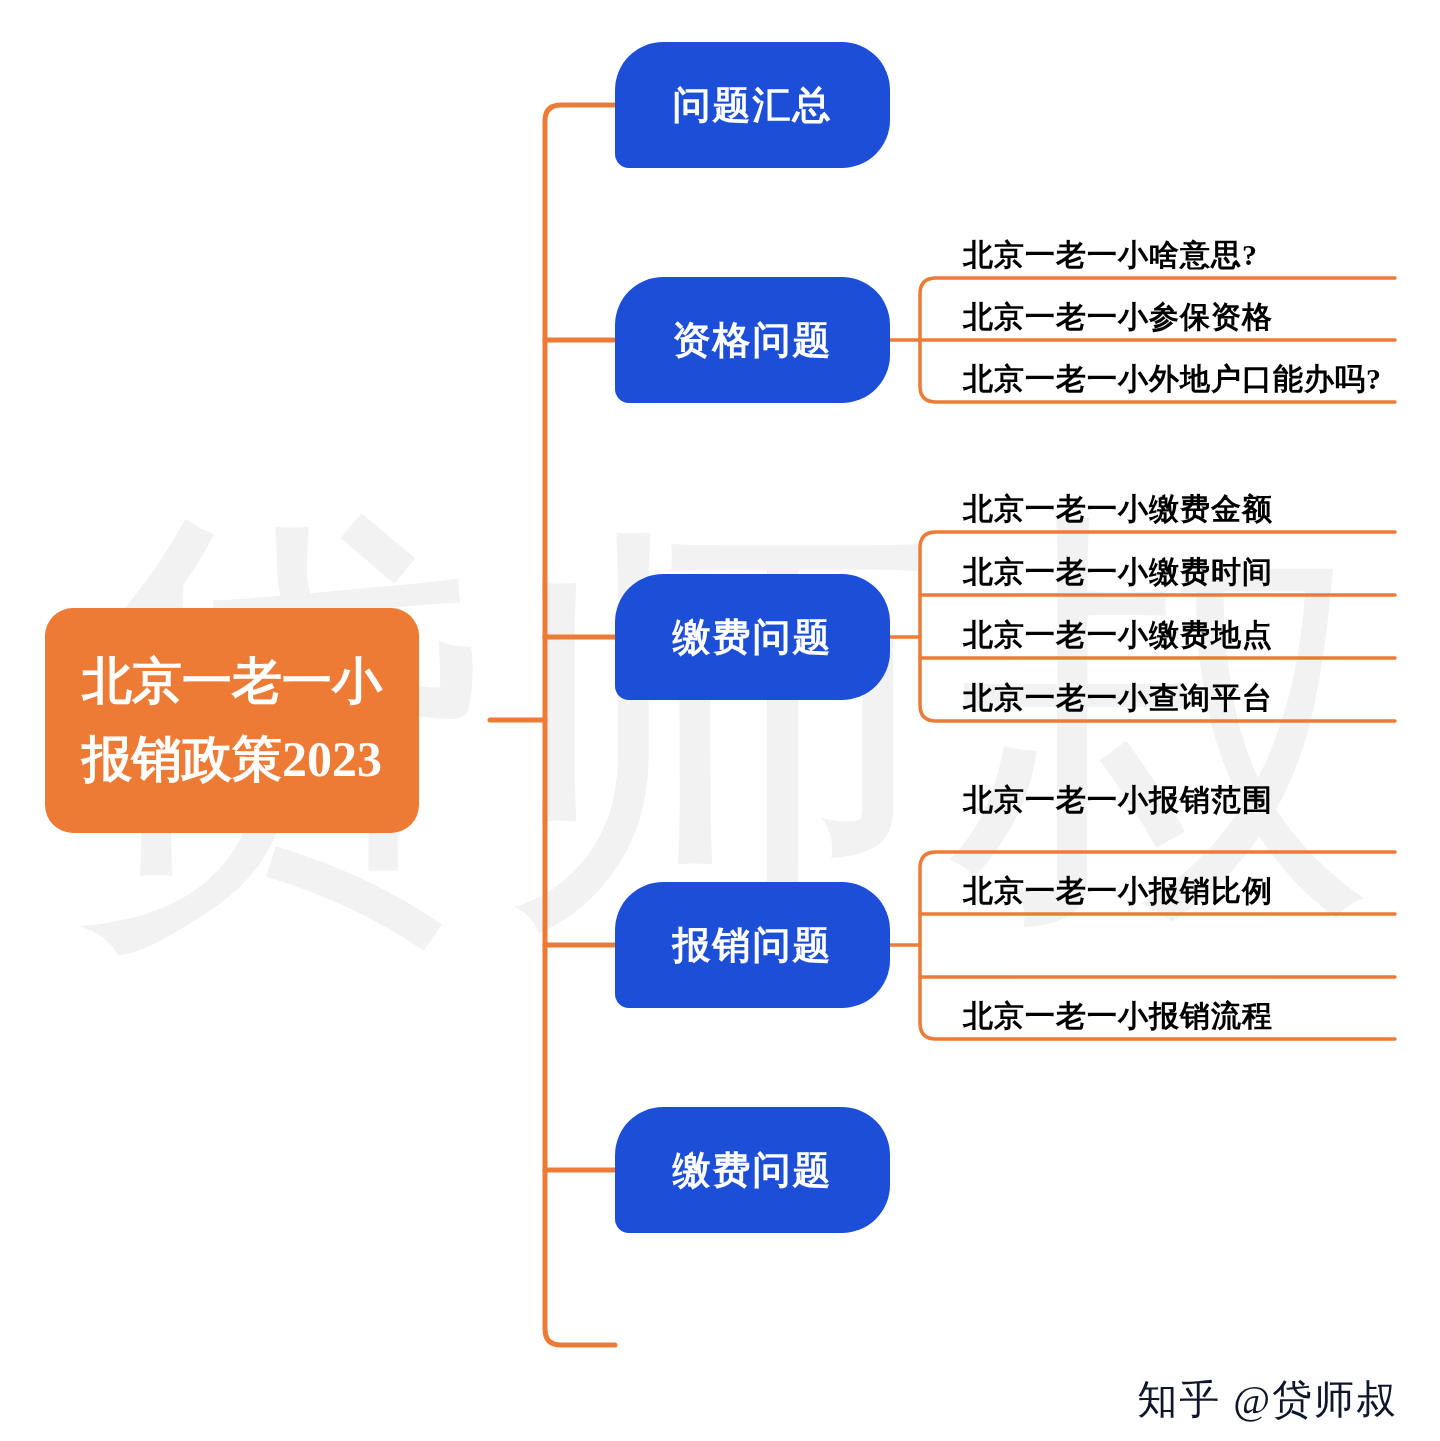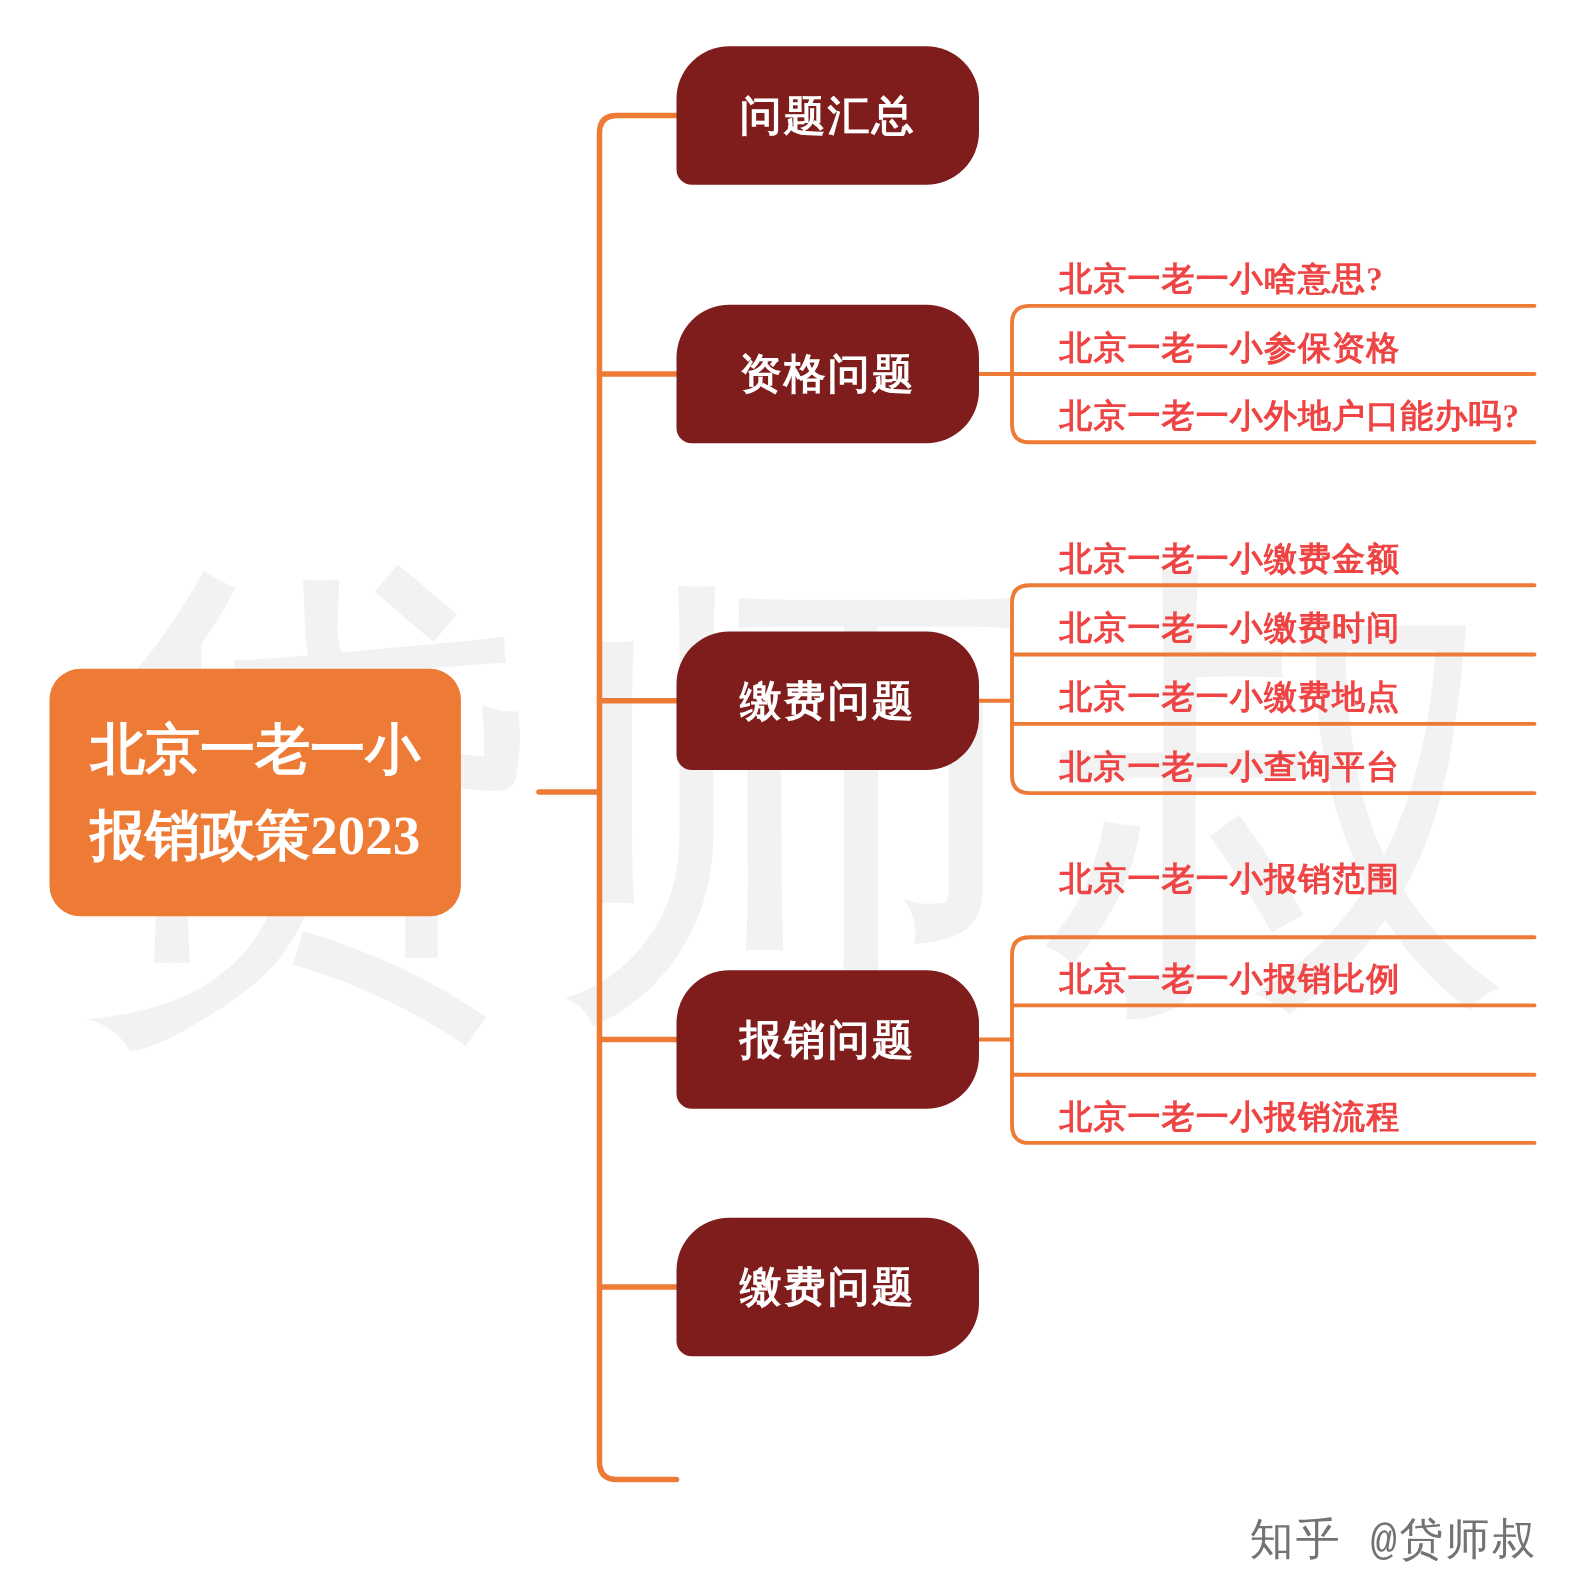--- a/index.html
+++ b/index.html
@@ -52,52 +52,52 @@
     align-items: center;
     justify-content: center;
     z-index: 2;
     text-align: center;
   }
   .branch-node {
     position: absolute;
     left: 615px;
     width: 275px;
     height: 126px;
-    background: #7f1d1d;
+    background: #1d4ed8;
     border-radius: 48px 48px 48px 14px;
     color: #ffffff;
     font-weight: bold;
     font-size: 38px;
     display: flex;
     align-items: center;
     justify-content: center;
     z-index: 2;
     letter-spacing: 2px;
   }
   .child-topic {
     position: absolute;
     left: 963px;
     height: 34px;
     line-height: 34px;
     font-size: 30px;
     font-weight: bold;
-    color: #ef4444;
+    color: #000000;
     z-index: 2;
     white-space: nowrap;
     letter-spacing: 1px;
   }
   .attribution {
     position: absolute;
     right: 42px;
     top: 1372px;
     font-size: 40px;
-    color: #737373;
+    color: #0f172a;
     z-index: 2;
     letter-spacing: 2px;
-    font-family: Liberation Mono, monospace;
+    font-family: Liberation Serif, serif;
   }
 </style>
 </head>
 <body>
 
 <div class="canvas">
 
   <div class="watermark">贷师叔</div>
 
   <svg class="connectors" width="1440" height="1441" viewBox="0 0 1440 1441">

